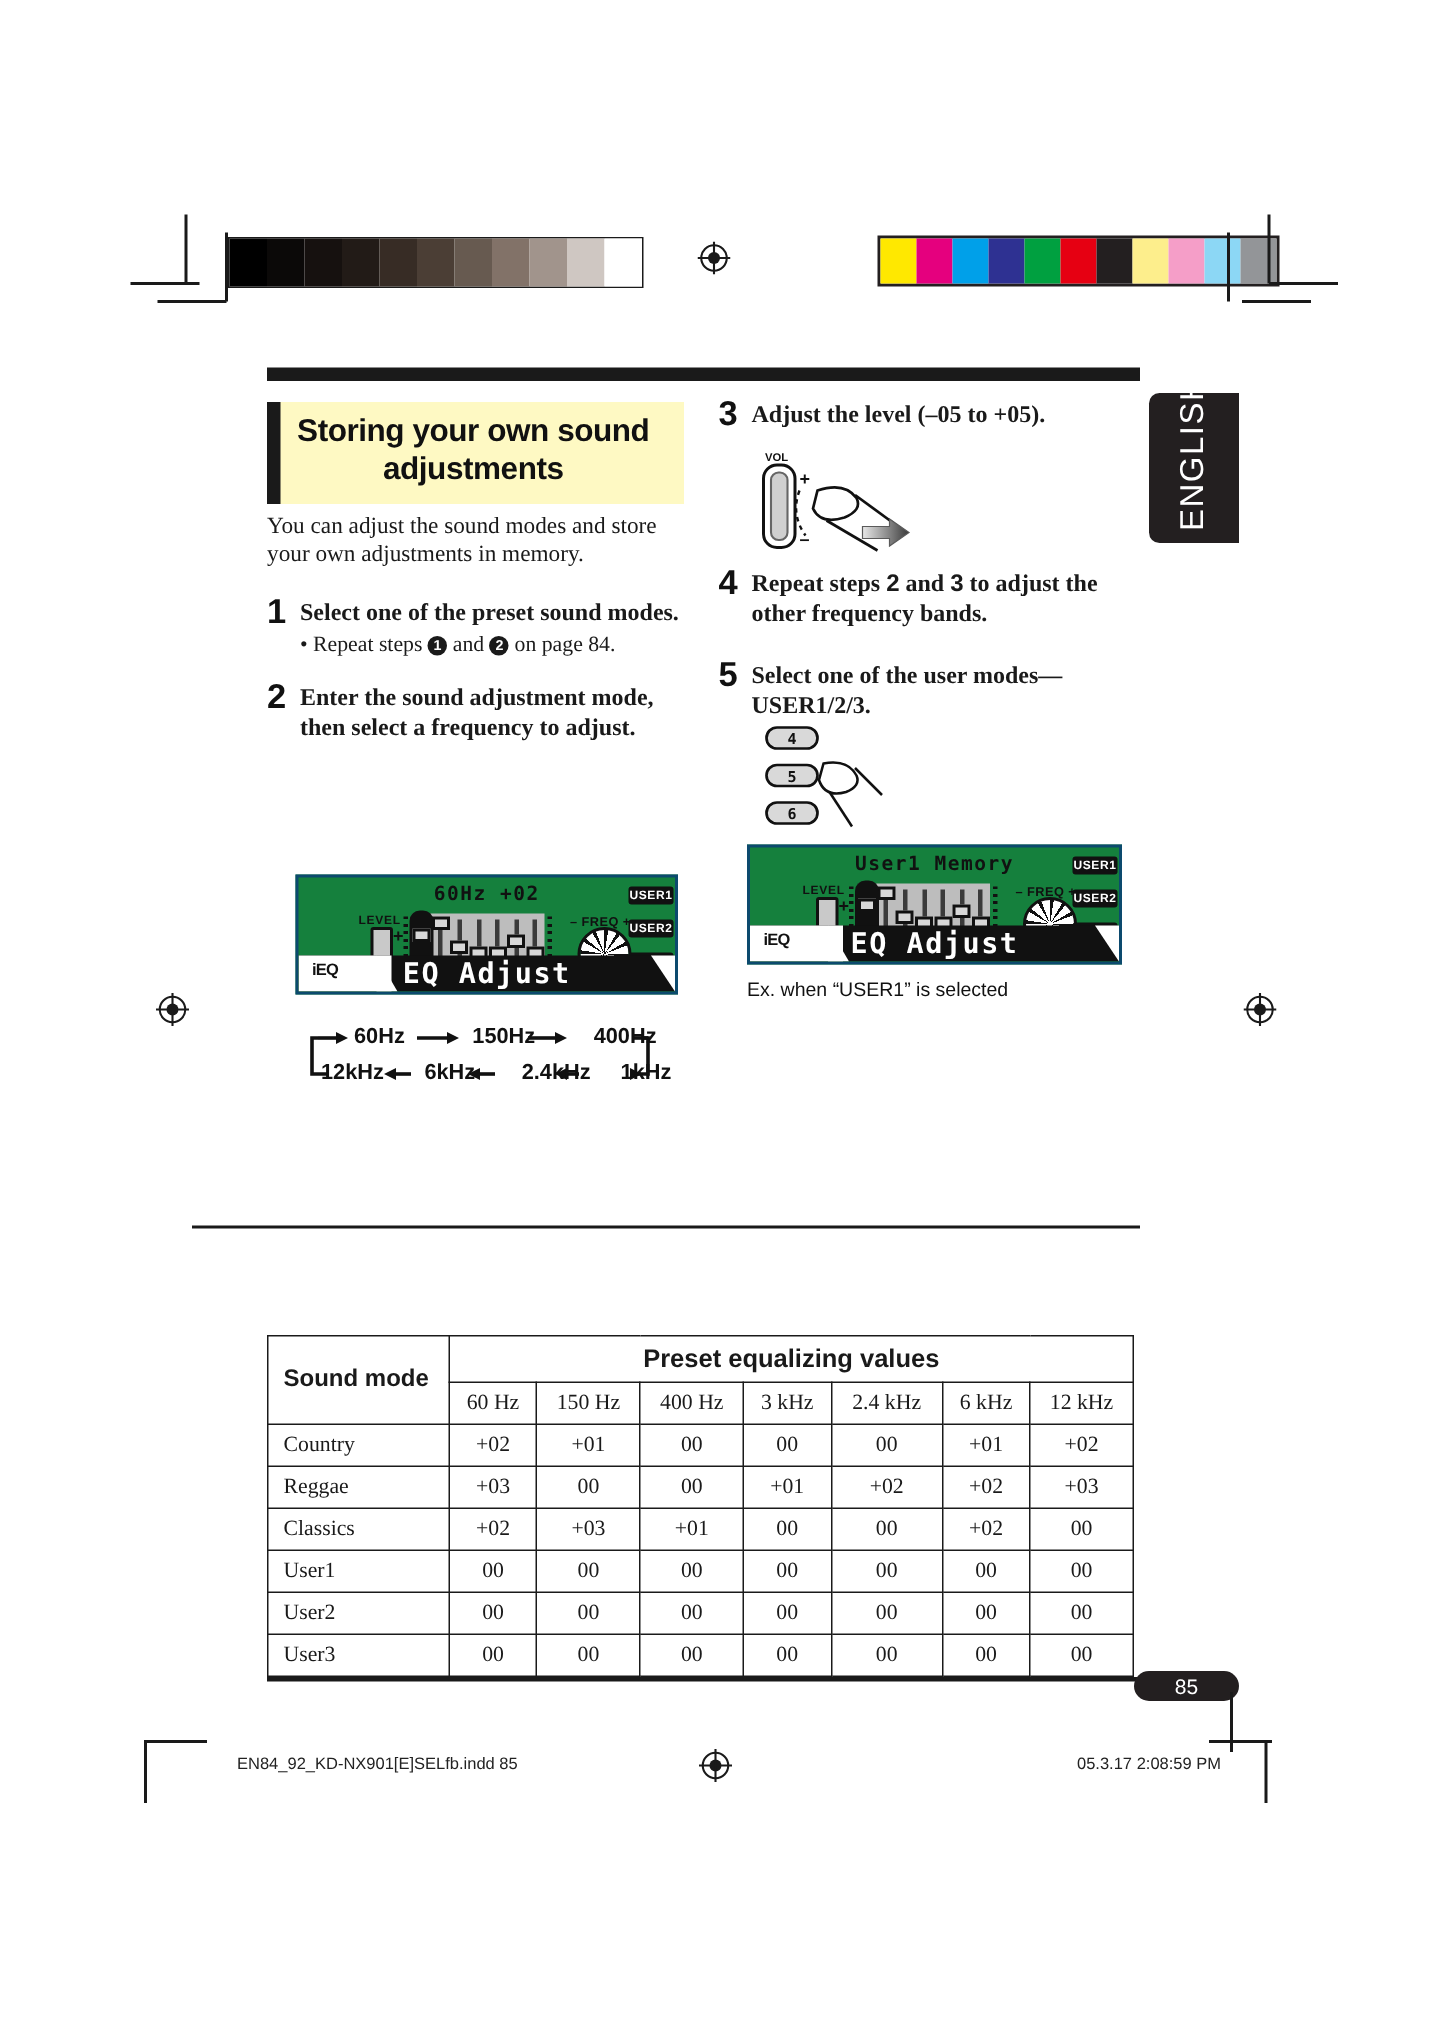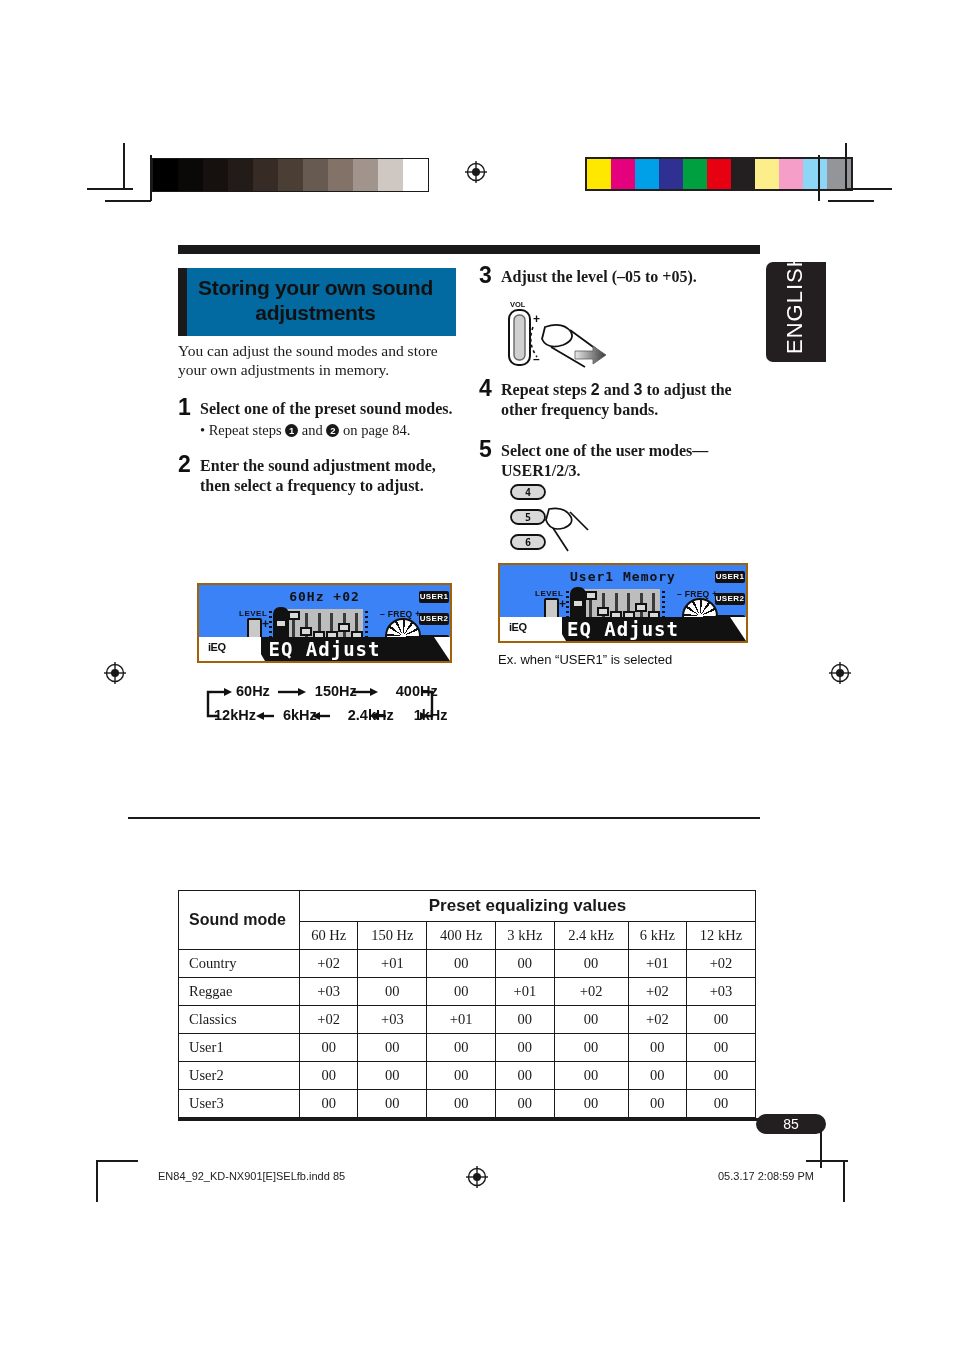--- a/index.html
+++ b/index.html
@@ -20,42 +20,42 @@
   
   .topbar{position:absolute;left:178px;top:245px;width:582px;height:9px;background:#1a1a1a;}
   .english-tab{position:absolute;left:766px;top:262px;width:60px;height:100px;
       background:#231f20;border-radius:7px 0 0 7px;}
   .english-tab span{display:block;color:#fff;font-family:"Liberation Sans",sans-serif;
       font-size:22px;letter-spacing:1px;white-space:nowrap;
       transform:rotate(-90deg);transform-origin:left top;
       position:absolute;left:16px;top:92px;}
 
   .title-box{position:absolute;left:178px;top:268px;width:278px;height:68px;
-      background:#0369a1;border-left:9px solid #1a1a1a;box-sizing:border-box;}
+      background:#fef9c3;border-left:9px solid #1a1a1a;box-sizing:border-box;}
   .title-box h1{margin:0;padding:7px 12px 0 0;text-align:center;
       font-family:"Liberation Sans",sans-serif;font-weight:bold;font-size:21px;
       line-height:25px;color:#111;letter-spacing:-.3px;}
 
   .intro{position:absolute;left:178px;top:341px;width:290px;
       font-size:15.5px;line-height:19px;}
 
   
   .step{position:absolute;}
   .step .num{position:absolute;left:0;top:-3px;font-family:"Liberation Sans",sans-serif;
       font-weight:bold;font-size:23px;line-height:23px;color:#111;}
   .step .body{margin-left:22px;font-weight:bold;font-size:16px;line-height:20px;}
   .step .sub{margin-left:22px;font-weight:normal;font-size:14.5px;line-height:18px;margin-top:2px;}
   .bnum{font-family:"Liberation Sans",sans-serif;font-weight:bold;font-size:16px;}
   .circnum{display:inline-block;width:13px;height:13px;border-radius:50%;
       background:#1a1a1a;color:#fff;font-family:"Liberation Sans",sans-serif;
       font-size:9.5px;font-weight:bold;line-height:13px;text-align:center;
       vertical-align:1px;}
 
   
-  .lcd{position:absolute;background:#3b82f6;border:2px solid #a16207;box-sizing:border-box;}
+  .lcd{position:absolute;background:#15803d;border:2px solid #0c4a6e;box-sizing:border-box;}
   .lcd .screen{position:relative;width:100%;height:100%;overflow:hidden;}
   .lcd .title{position:absolute;left:0;right:0;text-align:center;top:4px;
       font-family:"DejaVu Sans Mono",monospace;font-size:13px;font-weight:bold;
       color:#111;letter-spacing:1px;}
   .lcd .levellab{position:absolute;font-family:"Liberation Sans",sans-serif;
       font-weight:bold;font-size:8px;letter-spacing:.5px;color:#111;}
   .lcd .levelbar{position:absolute;border:2px solid #111;background:#c9c9c9;border-radius:2px;}
   .lcd .plus,.lcd .minus{position:absolute;font-family:"Liberation Sans",sans-serif;
       font-weight:bold;font-size:12px;color:#111;line-height:8px;}
   .lcd .dots{position:absolute;width:3px;background:

